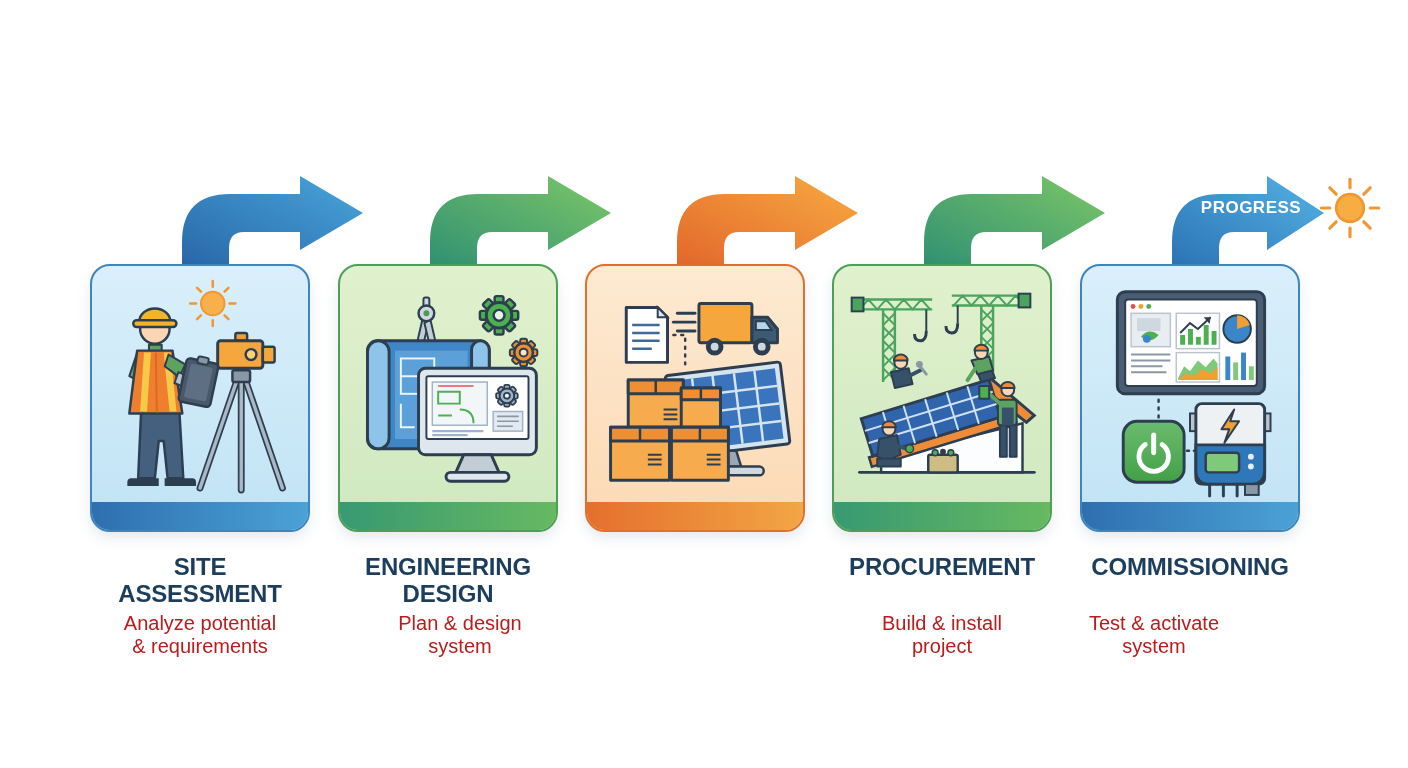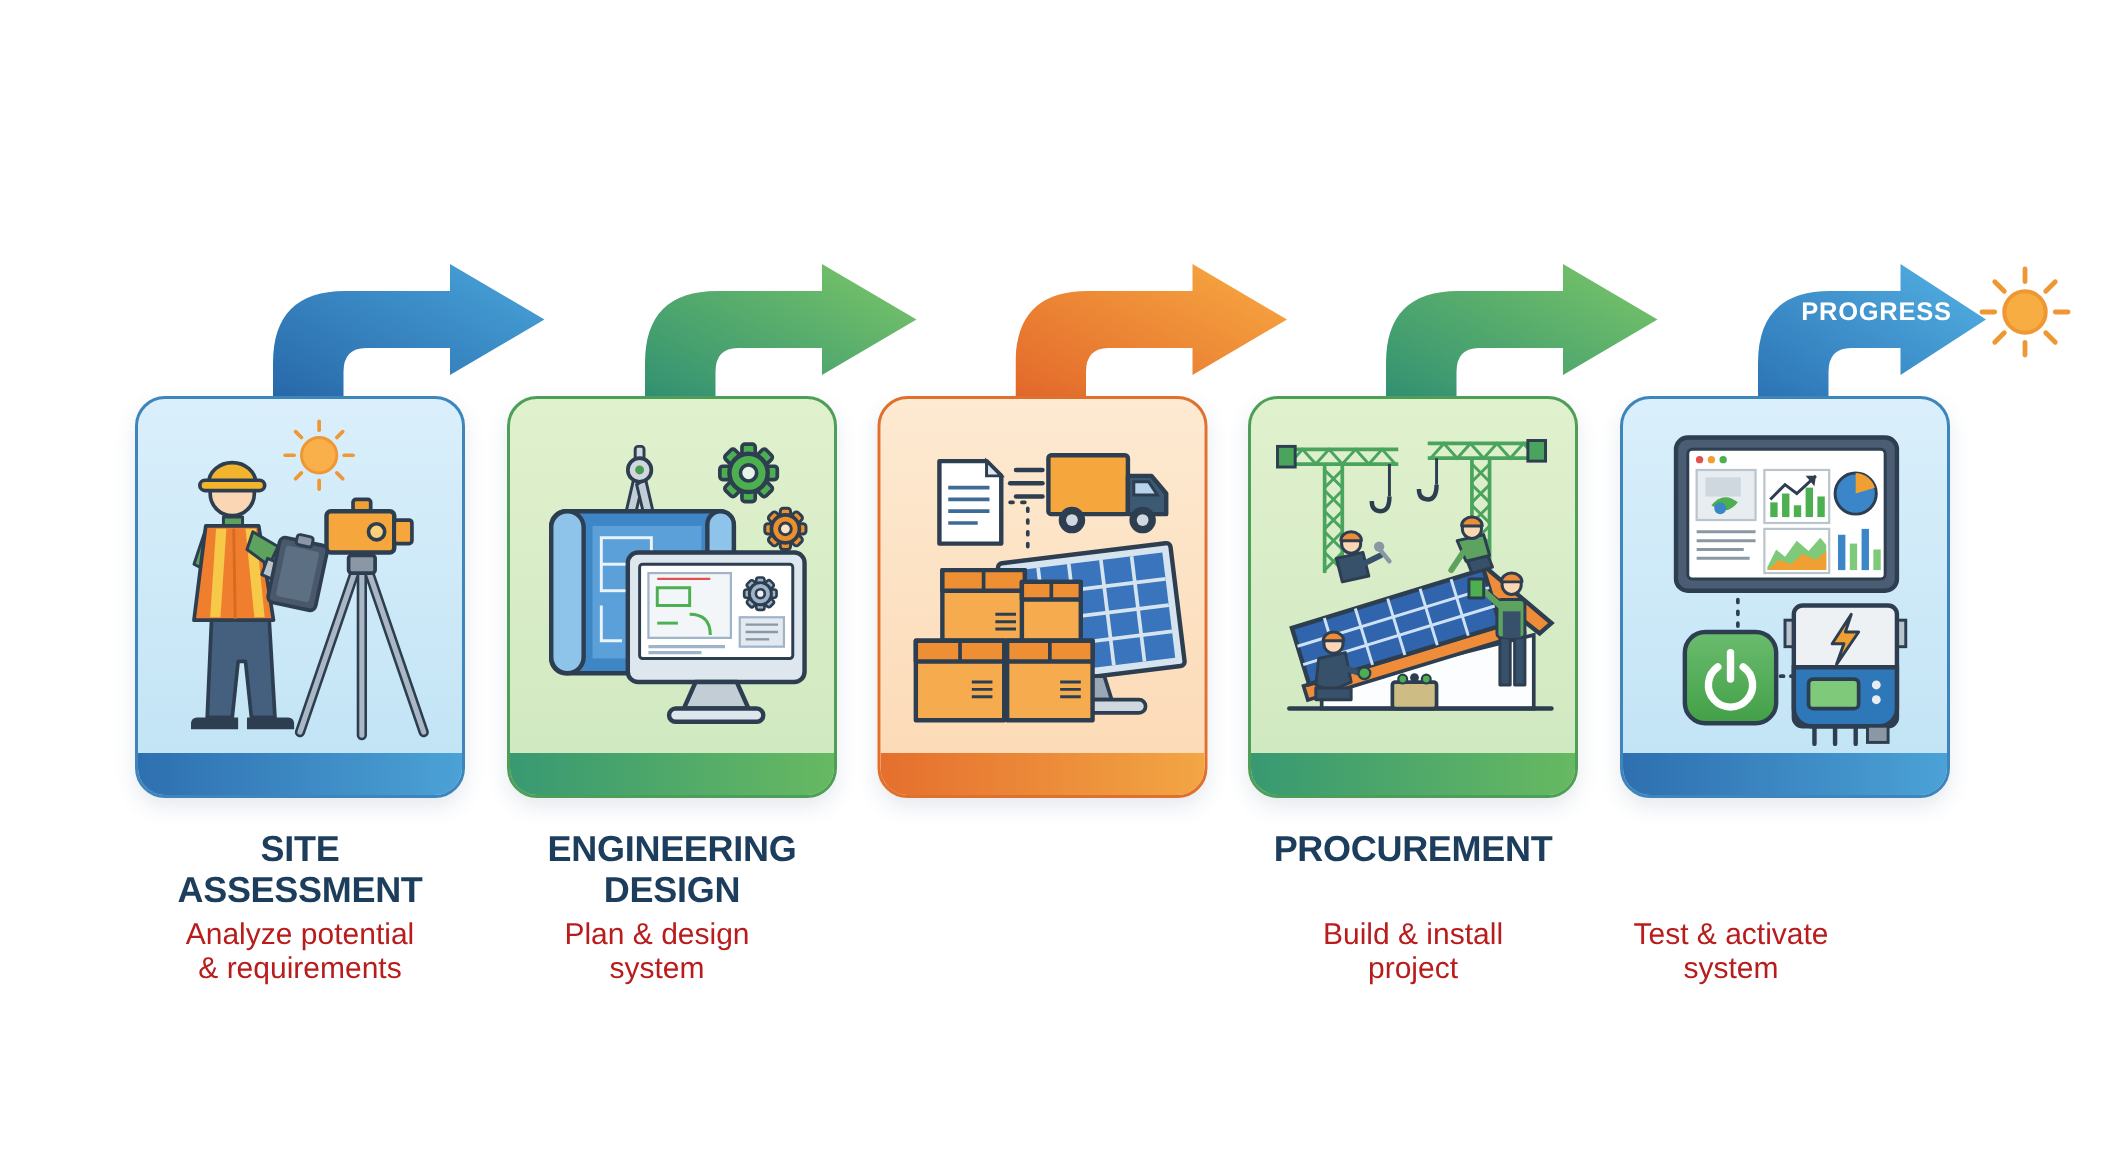--- a/index.html
+++ b/index.html
@@ -476,23 +476,24 @@
       </svg>
     </div>
     <div class="band"></div>
   </div>
 
   <div class="stage-title" style="left:338px">ENGINEERING
 DESIGN</div>
   <div class="stage-title" style="left:90px">SITE
 ASSESSMENT</div>
   <div class="stage-title" style="left:832px">PROCUREMENT</div>
+  <div class="stage-title" style="left:1080px">COMMISSIONING</div>
 
   <div class="stage-desc" style="left:90px">Analyze potential
 &amp; requirements</div>
-  <div class="stage-desc" style="left:328px">Plan &amp; design
+  <div class="stage-desc" style="left:350px">Plan &amp; design
 system</div>
   <div class="stage-desc" style="left:832px">Build &amp; install
 project</div>
   <div class="stage-desc" style="left:1044px">Test &amp; activate
 system</div>
 
 </div>
 
 </body></html>

